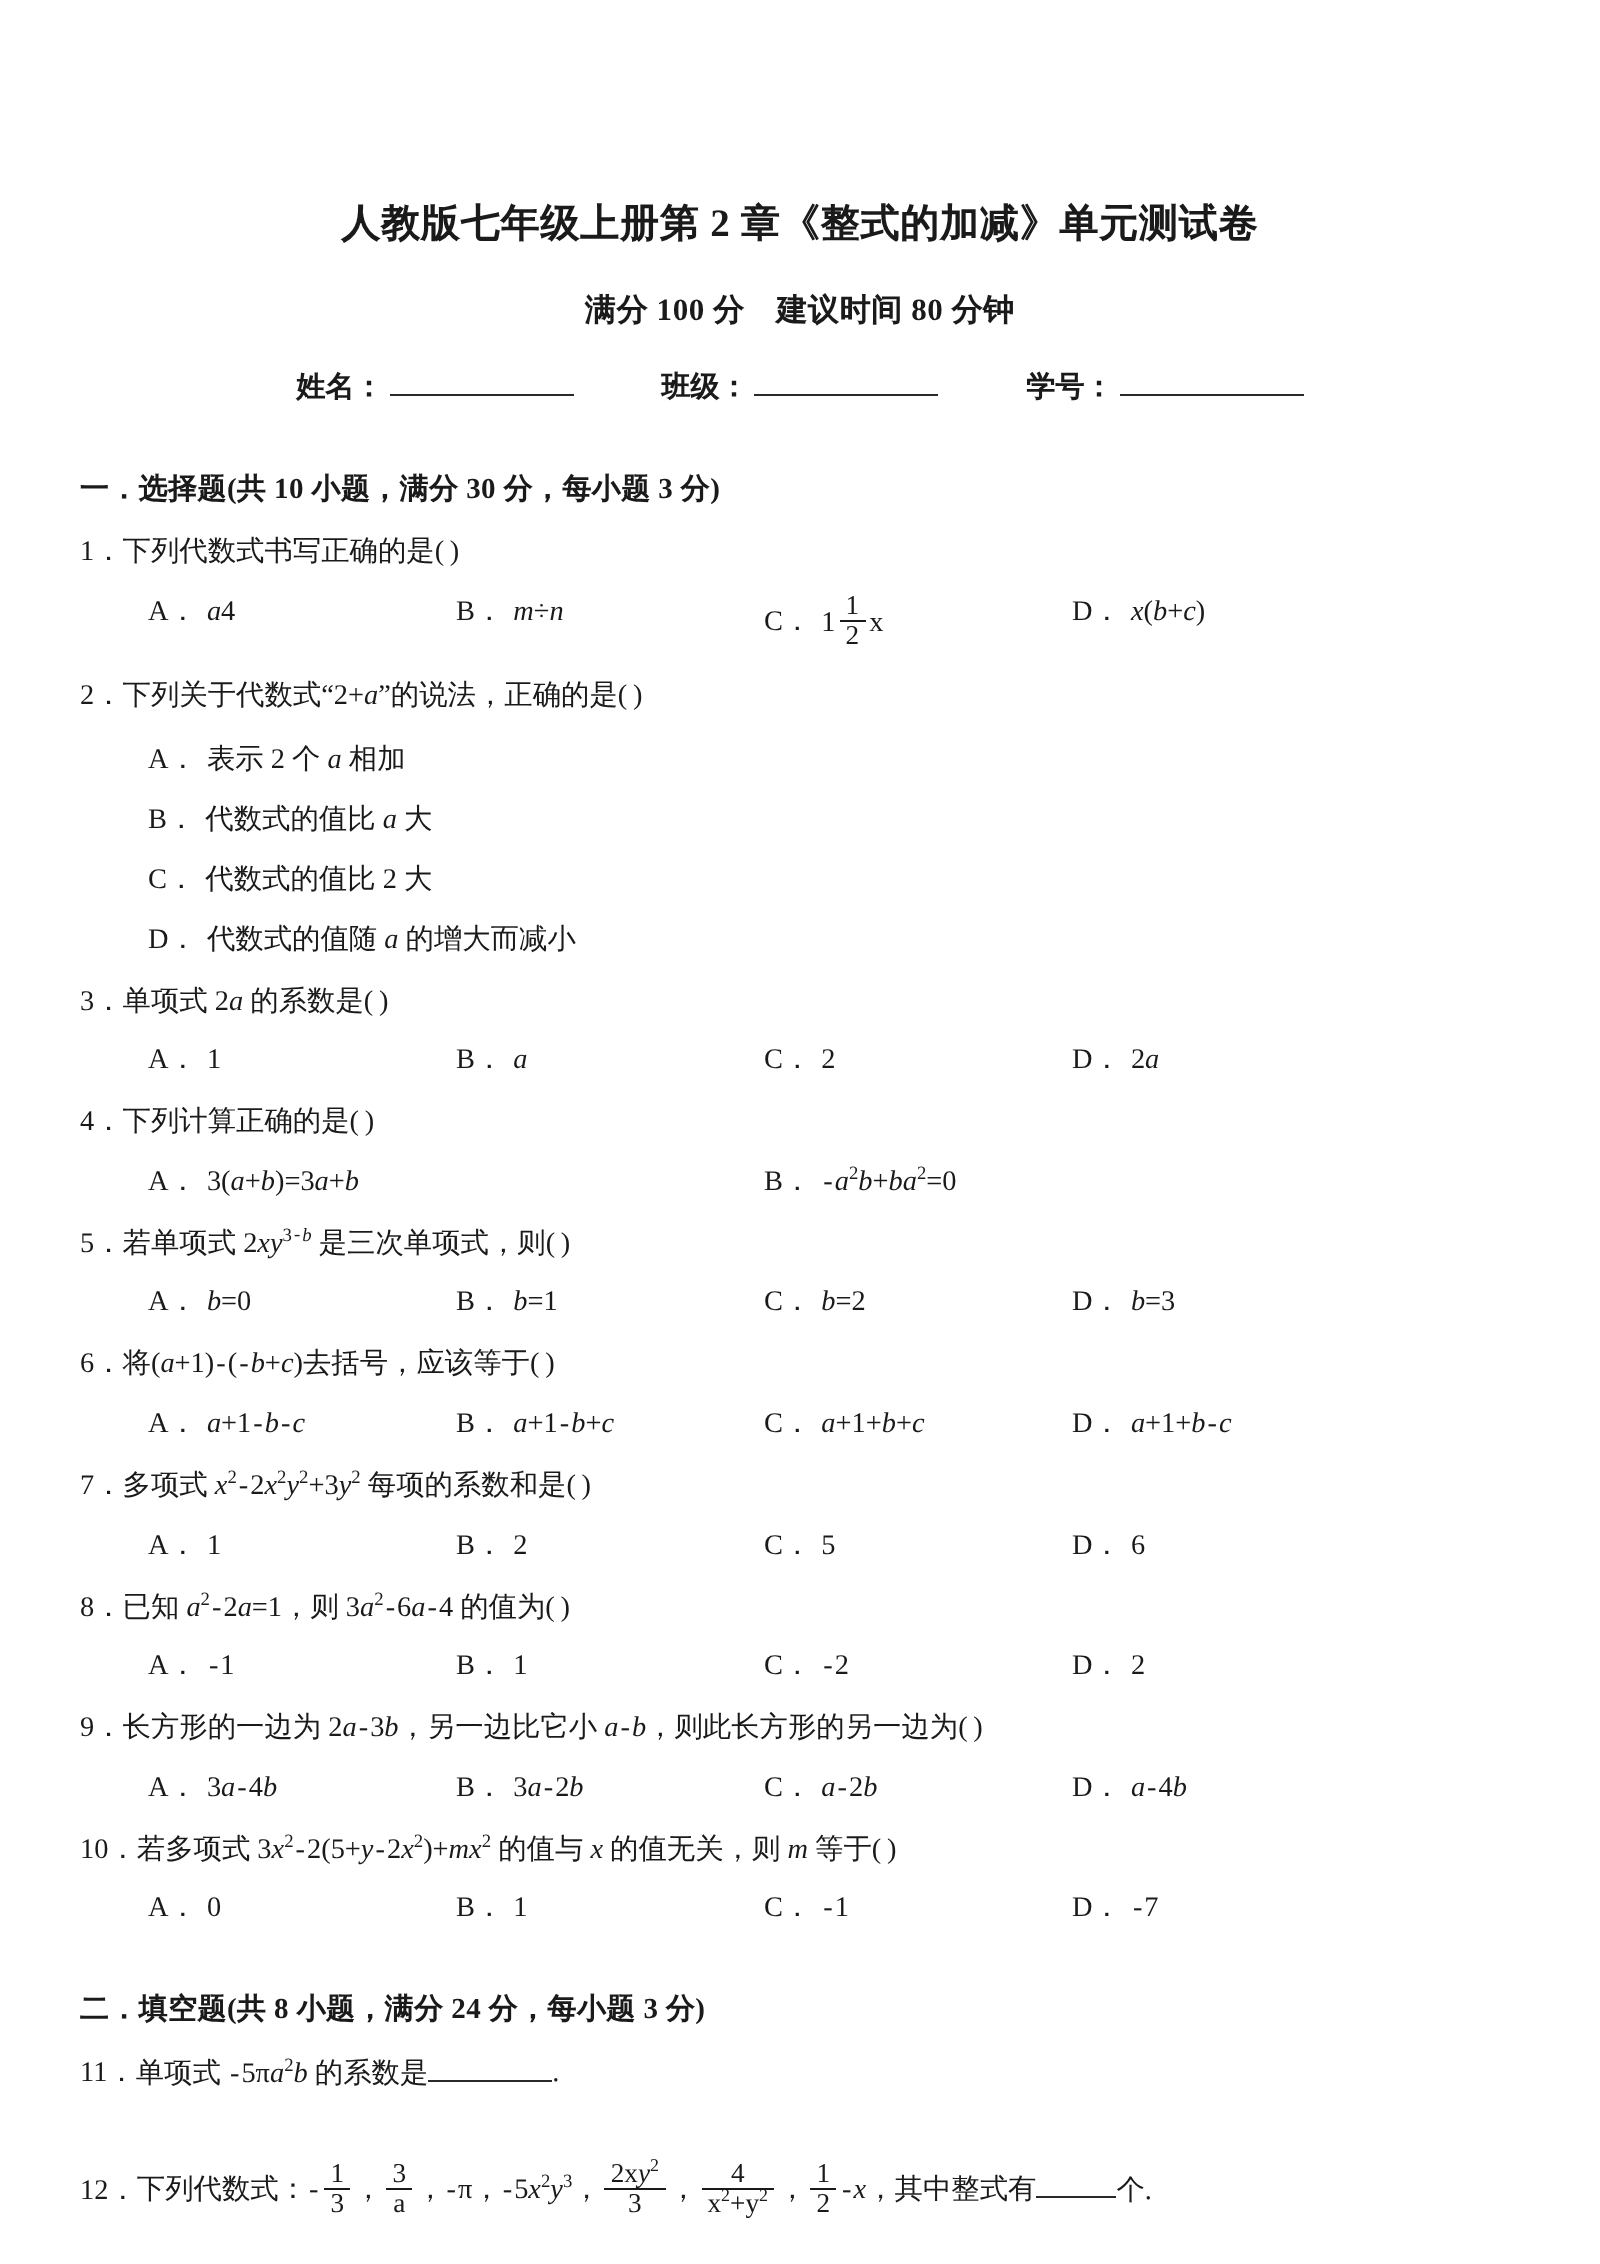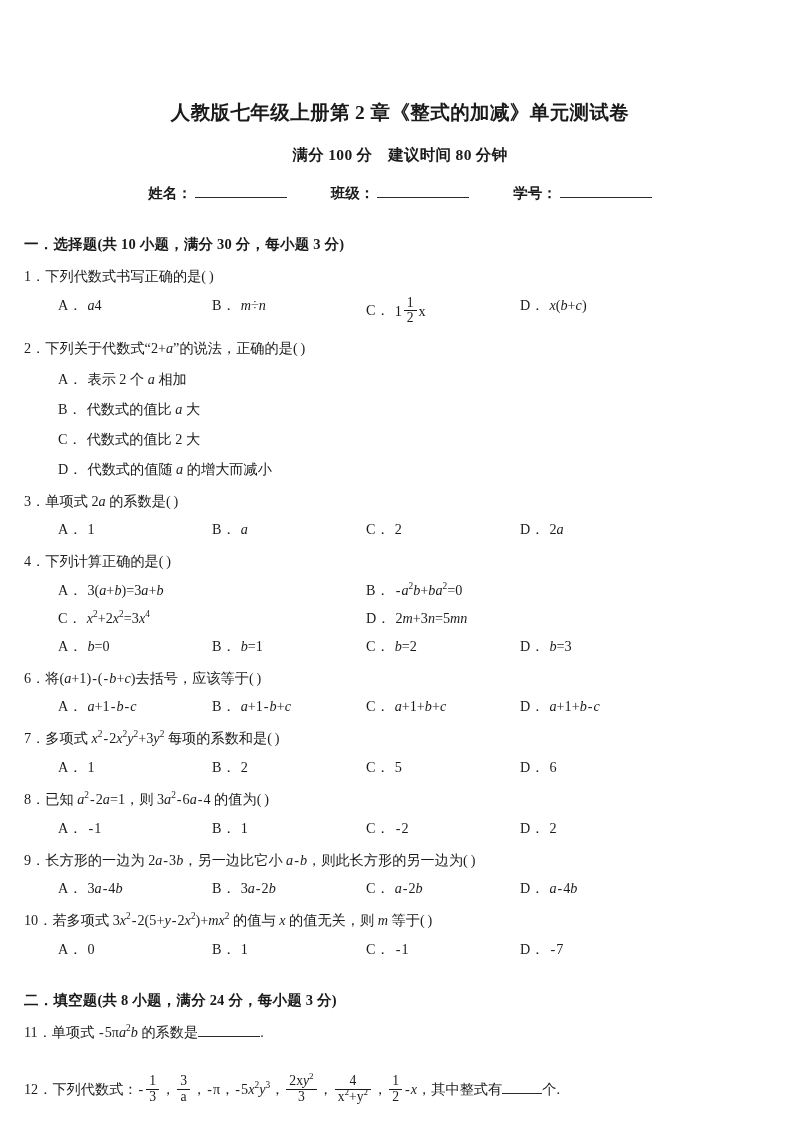--- a/index.html
+++ b/index.html
@@ -13,21 +13,21 @@
     position: relative;
     font-family: "Liberation Serif", "DejaVu Serif", serif;
     color: #1a1a1a;
     overflow: hidden;
   }
   .page {
     position: relative;
     width: 800px;
     height: 1016px;
     box-sizing: border-box;
-    padding: 0 24px;
+    padding: 0 40px;
   }
 
   
   .doc-title {
     text-align: center;
     font-size: 19.5px;
     font-weight: bold;
     letter-spacing: 0.4px;
     margin: 0;
     padding-top: 100px;
@@ -187,25 +187,24 @@
     <span class="opt"><span class="lbl">D．</span>2<i>a</i></span>
   </div>
 
   <div class="q">
     <span>4．</span><span>下列计算正确的是</span><span class="paren"></span>
   </div>
   <div class="opts cols2">
     <span class="opt"><span class="lbl">A．</span>3(<i>a</i>+<i>b</i>)=3<i>a</i>+<i>b</i></span>
     <span class="opt"><span class="lbl">B．</span><span class="minus">-</span><i>a</i><sup>2</sup><i>b</i>+<i>ba</i><sup>2</sup>=0</span>
   </div>
-  <div class="opts cols2">
-    <span class="opt"><span class="lbl">C．</span><i>x</i><sup>2</sup>+2<i>x</i><sup>2</sup>=3<i>x</i><sup>4</sup></span>
-    <span class="opt"><span class="lbl">D．</span>2<i>m</i>+3<i>n</i>=5<i>mn</i></span>
-  </div>
-
+
+  <div class="q">
+    <span>5．</span><span>若单项式 2<i>xy</i><sup>3<span class="minus">-</span><i>b</i></sup> 是三次单项式，则</span><span class="paren"></span>
+  </div>
   <div class="opts cols4">
     <span class="opt"><span class="lbl">A．</span><i>b</i>=0</span>
     <span class="opt"><span class="lbl">B．</span><i>b</i>=1</span>
     <span class="opt"><span class="lbl">C．</span><i>b</i>=2</span>
     <span class="opt"><span class="lbl">D．</span><i>b</i>=3</span>
   </div>
 
   <div class="q">
     <span>6．</span><span>将(<i>a</i>+1)<span class="minus">-</span>(<span class="minus">-</span><i>b</i>+<i>c</i>)去括号，应该等于</span><span class="paren"></span>
   </div>

